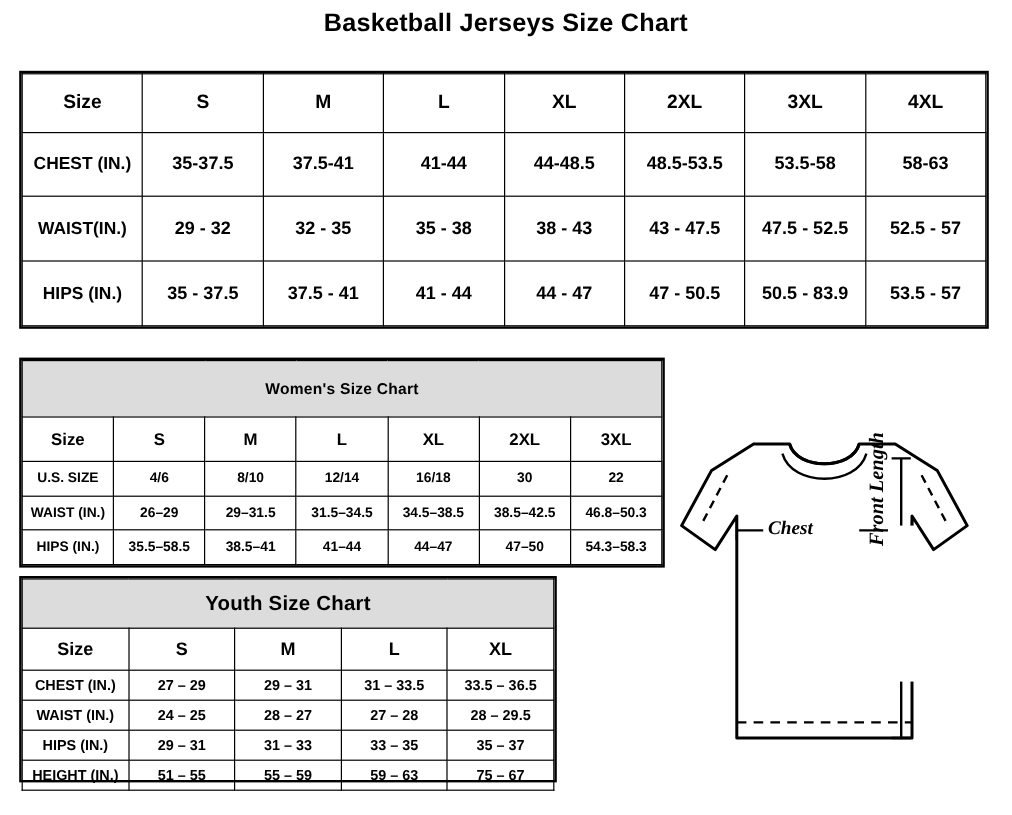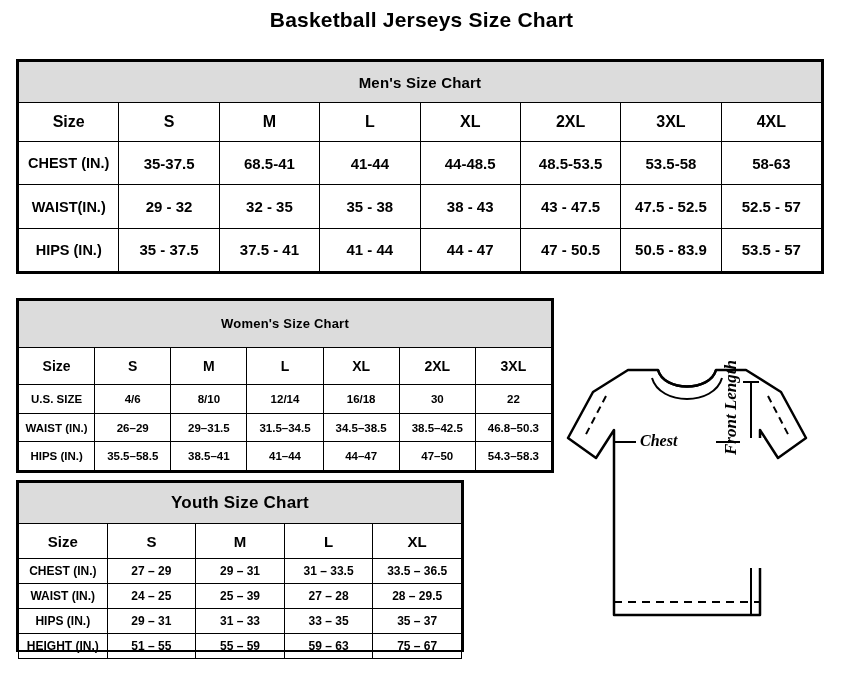--- a/index.html
+++ b/index.html
@@ -124,37 +124,34 @@
   }
 </style>
 </head>
 <body>
 
 <div id="page-title">Basketball Jerseys Size Chart</div>
 
 <div class="chart-block" id="mens-chart">
   <table class="size-table">
     <tbody>
-      <tr>
-        <td class="caption-cell" colspan="8">Men's Size Chart</td>
-      </tr>
       <tr class="head-row">
         <td>Size</td>
         <td>S</td>
         <td>M</td>
         <td>L</td>
         <td>XL</td>
         <td>2XL</td>
         <td>3XL</td>
         <td>4XL</td>
       </tr>
       <tr>
         <td class="label-cell">CHEST (IN.)</td>
         <td>35-37.5</td>
-        <td>68.5-41</td>
+        <td>37.5-41</td>
         <td>41-44</td>
         <td>44-48.5</td>
         <td>48.5-53.5</td>
         <td>53.5-58</td>
         <td>58-63</td>
       </tr>
       <tr>
         <td class="label-cell">WAIST(IN.)</td>
         <td>29 - 32</td>
         <td>32 - 35</td>
@@ -240,21 +237,21 @@
       <tr>
         <td class="label-cell">CHEST (IN.)</td>
         <td>27 – 29</td>
         <td>29 – 31</td>
         <td>31 – 33.5</td>
         <td>33.5 – 36.5</td>
       </tr>
       <tr>
         <td class="label-cell">WAIST (IN.)</td>
         <td>24 – 25</td>
-        <td>25 – 39</td>
+        <td>28 – 27</td>
         <td>27 – 28</td>
         <td>28 – 29.5</td>
       </tr>
       <tr>
         <td class="label-cell">HIPS (IN.)</td>
         <td>29 – 31</td>
         <td>31 – 33</td>
         <td>33 – 35</td>
         <td>35 – 37</td>
       </tr>

